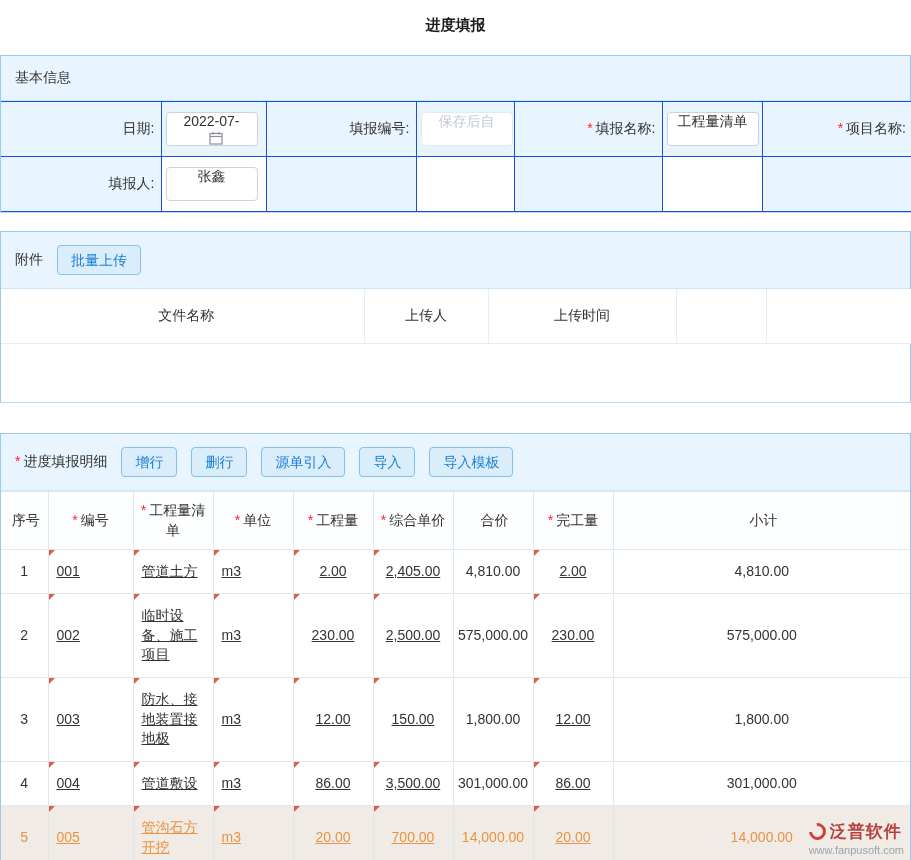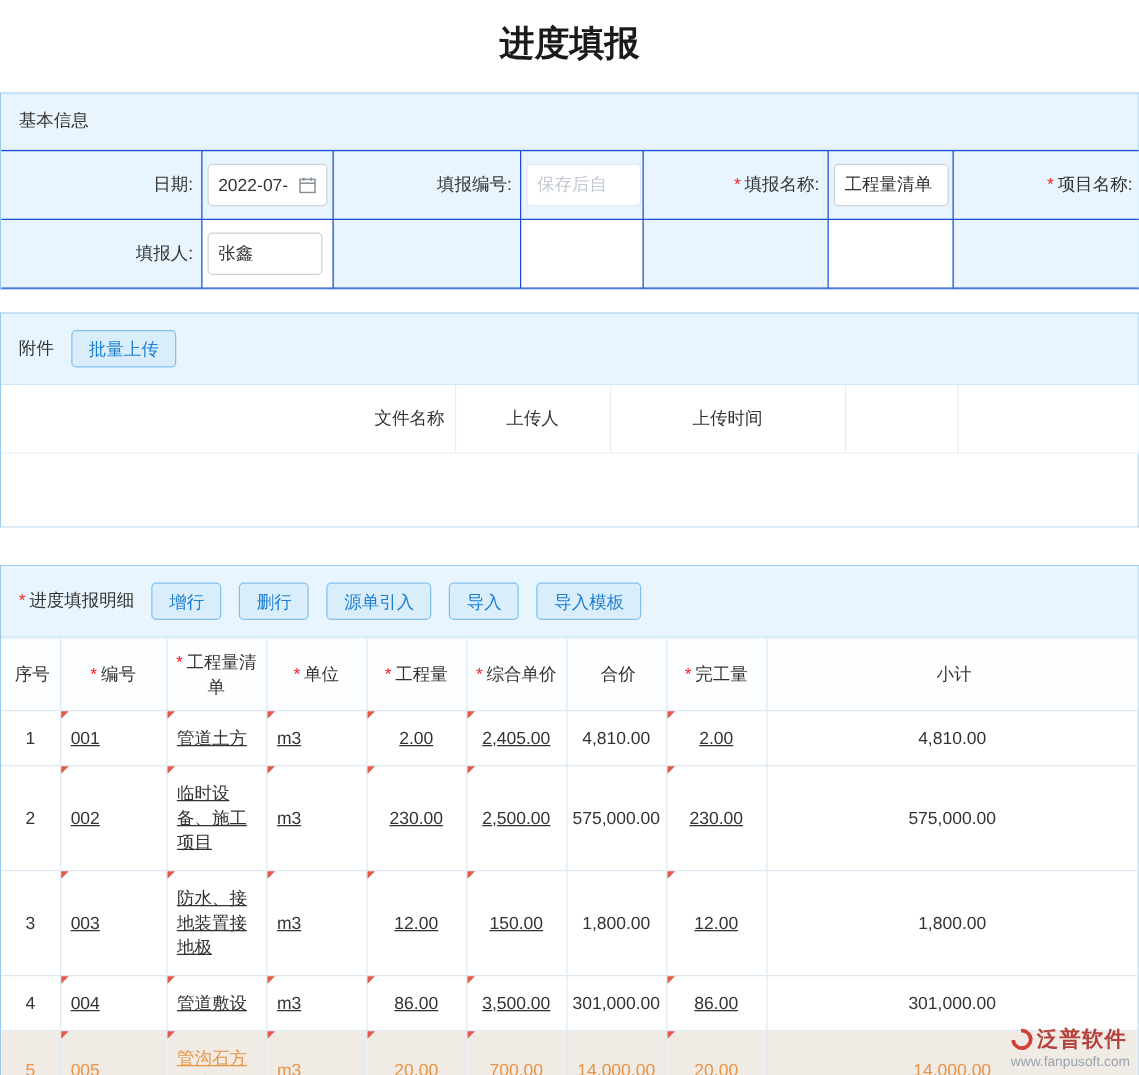--- a/index.html
+++ b/index.html
@@ -5,21 +5,21 @@
   * { margin:0; padding:0; box-sizing:border-box; }
   html,body { background:#fff; }
   body {
     width:911px; height:860px; overflow:hidden;
     font-family:"Liberation Sans","DejaVu Sans",sans-serif;
     color:#333; font-size:14px;
   }
   .page { position:relative; width:911px; height:860px; overflow:hidden; }
 
   .title {
-    text-align:center; font-size:28px; font-weight:bold; color:#1a1a1a;
+    text-align:center; font-size:15px; font-weight:bold; color:#1a1a1a;
     padding:16px 0 20px;
   }
 
   .section { border:1px solid #9ccaef; border-bottom:1px solid #bcdcf5; }
   .sec-basic { margin-bottom:18px; }
   .sec-attach { margin-bottom:30px; }
   .sec-details { border-bottom:none; }
 
   .section-bar {
     background:#e8f5fe; padding:13px 14px; font-size:14px; color:#333;
@@ -32,39 +32,39 @@
   table.form { width:100%; border-collapse:collapse; table-layout:fixed; }
   table.form td { border:1px solid #1d4ed8; height:55px; font-size:14px; vertical-align:middle; }
   table.form tr td:first-child { border-left:none; }
   table.form tr td:last-child { border-right:none; }
   td.flabel { background:#e8f5fe; text-align:right; padding-right:6px; white-space:nowrap; }
   td.fvalue { background:#fff; padding-left:4px; }
   tr.frow1 td.fvalue { background:#e8f5fe; }
   .inputbox {
     display:inline-flex; align-items:center; justify-content:space-between;
     background:#fff; border:1px solid #cdd3da; border-radius:4px;
-    height:34px; min-width:92px; padding:0 8px; color:#333;
+    height:34px; min-width:92px; padding:0 8px; color:#333;flex-direction:column;
   }
   .inputbox.disabled { border-color:#e4e9ef; color:#c3c9d2; }
   .cal-icon { margin-left:8px; display:inline-flex; }
 
   
   .btn {
     display:inline-block; background:#d9edfb; border:1px solid #84c1ef;
     color:#1c7fd4; font-size:14px; padding:7px 13px; border-radius:4px;
     cursor:pointer; line-height:1; white-space:nowrap;
   }
 
   
   table.attach { width:100%; border-collapse:collapse; table-layout:fixed; background:#fff; }
   table.attach th {
     font-weight:normal; font-size:14px; color:#333; padding:18px 8px;
     border-right:1px solid #e6eef5; border-bottom:1px solid #e6eef5; text-align:center;
   }
-  table.attach th:first-child { text-align:right; padding-left:16px; }
+  table.attach th:first-child { text-align:center; padding-left:16px; }
   table.attach th:last-child { border-right:none; }
   .attach-empty { height:58px; background:#fff; }
 
   
   table.grid { width:100%; border-collapse:collapse; table-layout:fixed; background:#fff; }
   .grid th, .grid td {
     border:1px solid #dde8f2; font-size:14px; text-align:center; vertical-align:middle;
   }
   .grid th { font-weight:normal; color:#333; background:#fdfeff; padding:8px 2px; line-height:1.45; }
   .grid td { padding:12px 4px; line-height:1.4; }

